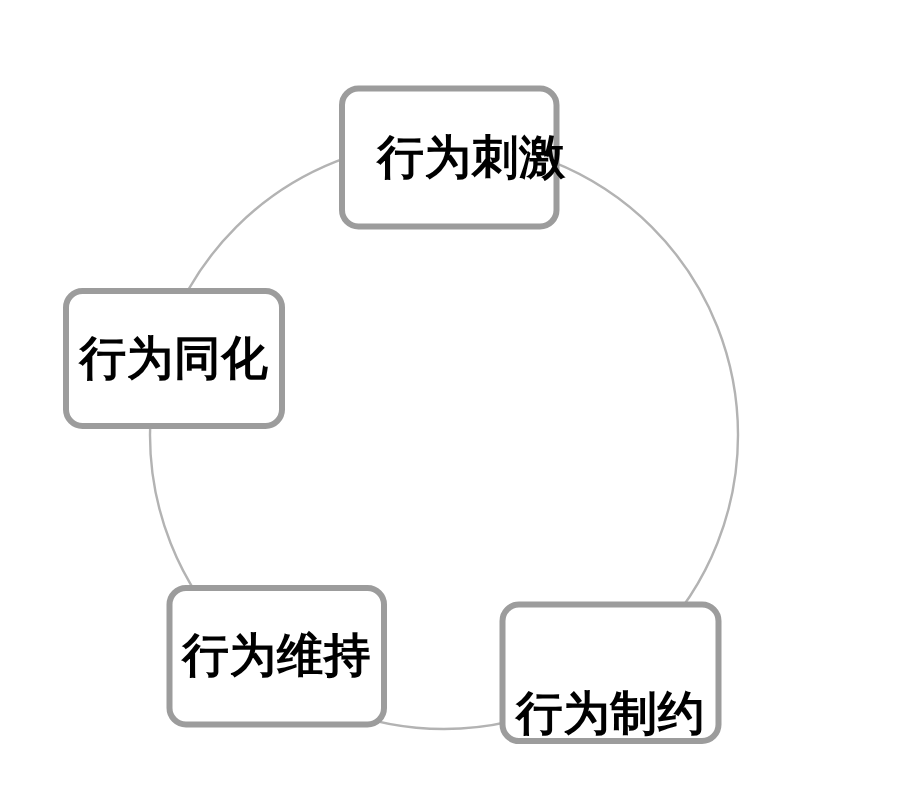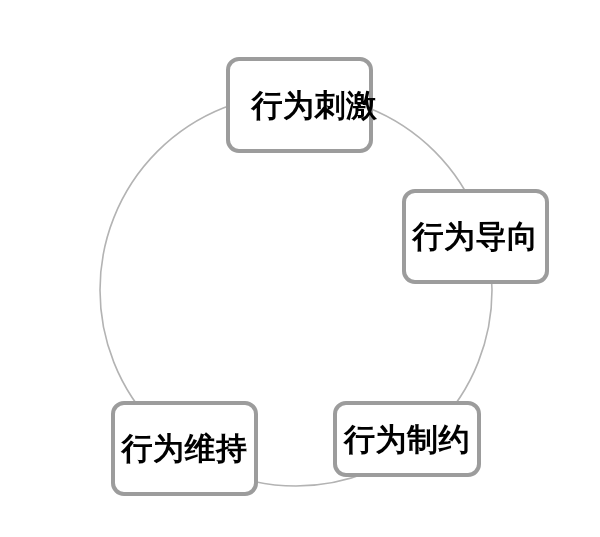--- a/index.html
+++ b/index.html
@@ -39,43 +39,43 @@
     font-weight: bold;
     font-size: 31px;
     line-height: 1;
     letter-spacing: 0.5px;
     white-space: nowrap;
     font-family: "DejaVu Serif", "Liberation Serif", serif;
   }
   
   #node-0 { left: 226px; top: 57px;  width: 147px; height: 96px; padding-left: 30px; }
   #node-1 { left: 402px; top: 189px; width: 147px; height: 95px; }
-  #node-2 { left: 333px; top: 401px; width: 148px; height: 76px; }
-  #node-3 { left: 111px; top: 401px; width: 147px; height: 95px; }
+  #node-2 { left: 333px; top: 401px; width: 148px; height: 95px; align-items: flex-end; }
+  #node-3 { left: 111px; top: 390px; width: 147px; height: 95px; }
   #node-4 { left: 42px;  top: 192px; width: 148px; height: 94px; }
 </style>
 </head>
 <body>
 
 <div id="canvas" style="background: rgb(255, 255, 255);">
 
   <svg id="cycle-ring" viewBox="0 0 600 537" width="600" height="537" aria-hidden="true">
     <circle cx="296" cy="290" r="196" fill="none" stroke="#b3b3b3" stroke-width="1.6"></circle>
   </svg>
 
   <div class="node-box" id="node-0" style="background: rgb(255, 255, 255); border-color: rgb(156, 156, 156);">
     <span class="node-label" style="color: rgb(0, 0, 0);">行为刺激</span>
   </div>
 
-  <div class="node-box" id="node-1" style="background: rgb(255, 255, 255); border-color: rgb(156, 156, 156);">
-    <span class="node-label" style="color: rgb(0, 0, 0);">行为导向</span>
-  </div>
 
   <div class="node-box" id="node-2" style="background: rgb(255, 255, 255); border-color: rgb(156, 156, 156);">
     <span class="node-label" style="color: rgb(0, 0, 0);">行为制约</span>
   </div>
 
   <div class="node-box" id="node-3" style="background: rgb(255, 255, 255); border-color: rgb(156, 156, 156);">
     <span class="node-label" style="color: rgb(0, 0, 0);">行为维持</span>
   </div>
 
+  <div class="node-box" id="node-4" style="background: rgb(255, 255, 255); border-color: rgb(156, 156, 156);">
+    <span class="node-label" style="color: rgb(0, 0, 0);">行为同化</span>
+  </div>
 
 </div>
 
 </body></html>

